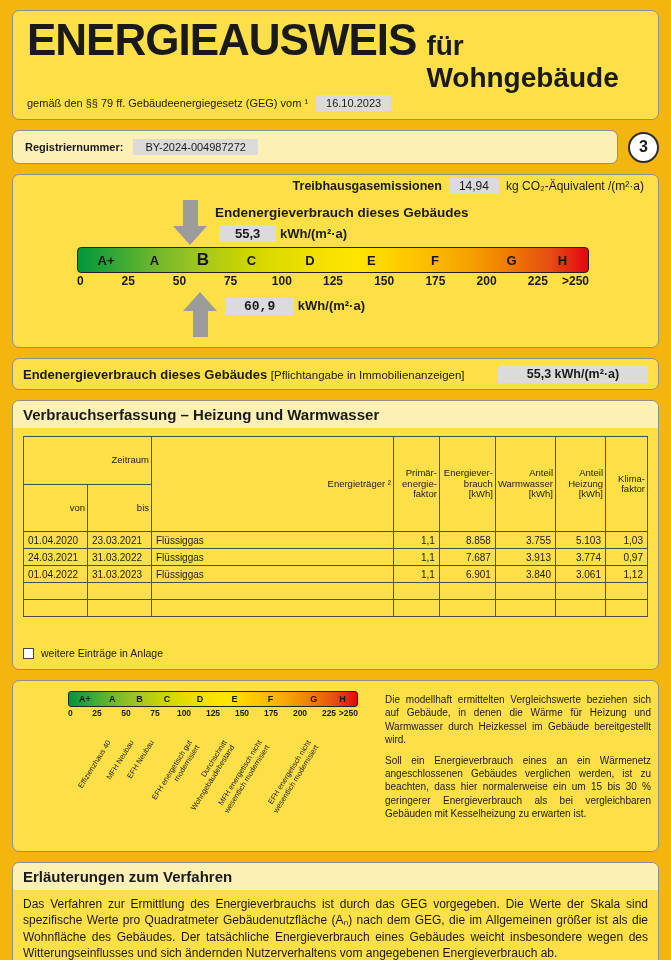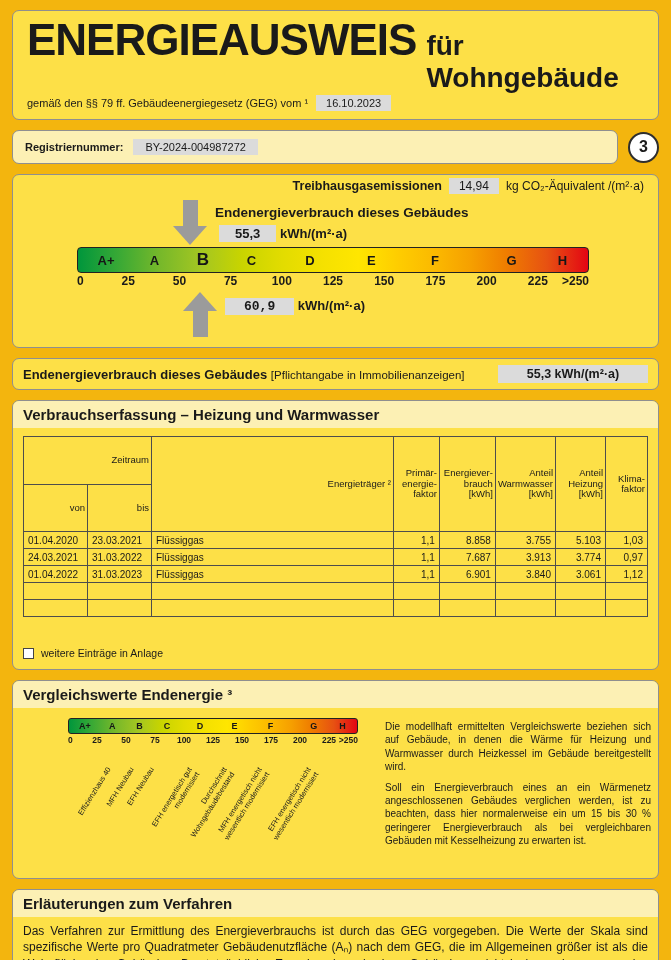--- a/index.html
+++ b/index.html
@@ -308,21 +308,20 @@
           </tr>
         </tbody>
     </table>
     <div class="cb-row">
       <span class="checkbox"></span>
       <span>weitere Einträge in Anlage</span>
     </div>
   </div>
 
   <div class="box">
-    <div class="box-header">Vergleichswerte Endenergie ³</div>
     <div class="vergleich-content">
       <div class="scale-wrap scale-small" id="small-scale">
         <div class="scale-bar">
             <span class="scale-letter" style="left: 5.5%;">A+</span>
             <span class="scale-letter" style="left: 15%;">A</span>
             <span class="scale-letter" style="left: 24.5%;">B</span>
             <span class="scale-letter" style="left: 34%;">C</span>
             <span class="scale-letter" style="left: 45.5%;">D</span>
             <span class="scale-letter" style="left: 57.5%;">E</span>
             <span class="scale-letter" style="left: 70%;">F</span>

